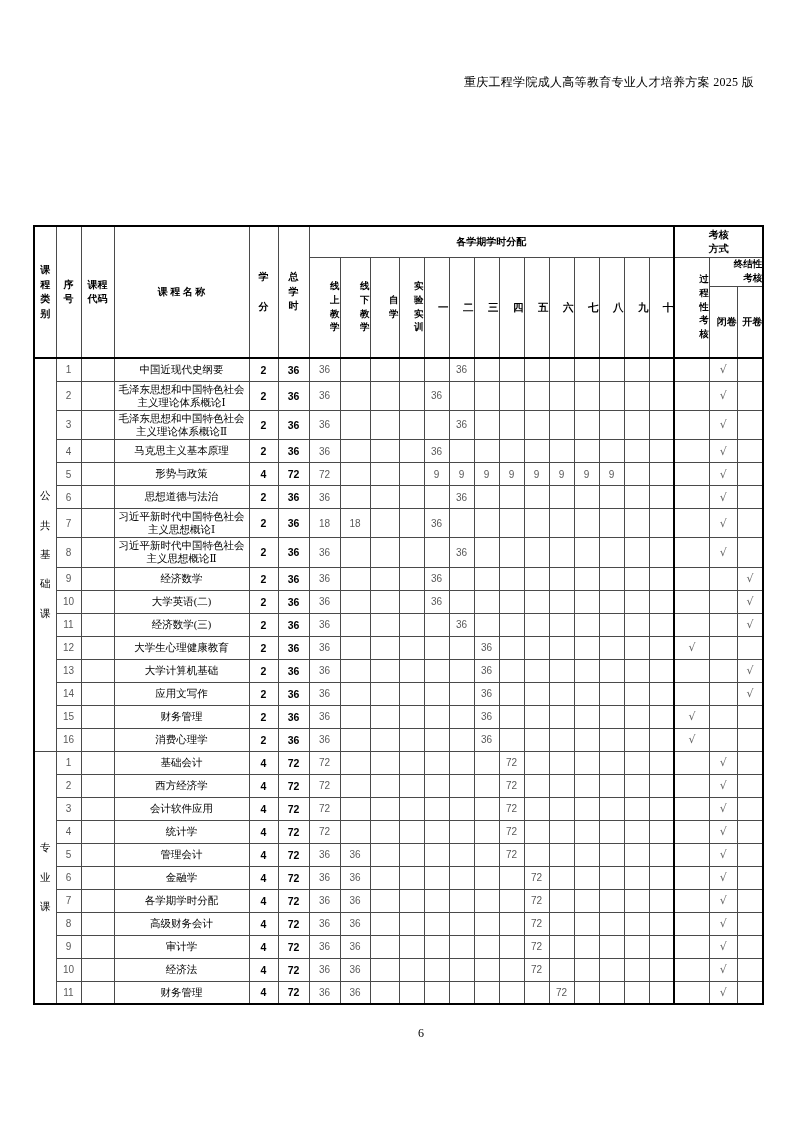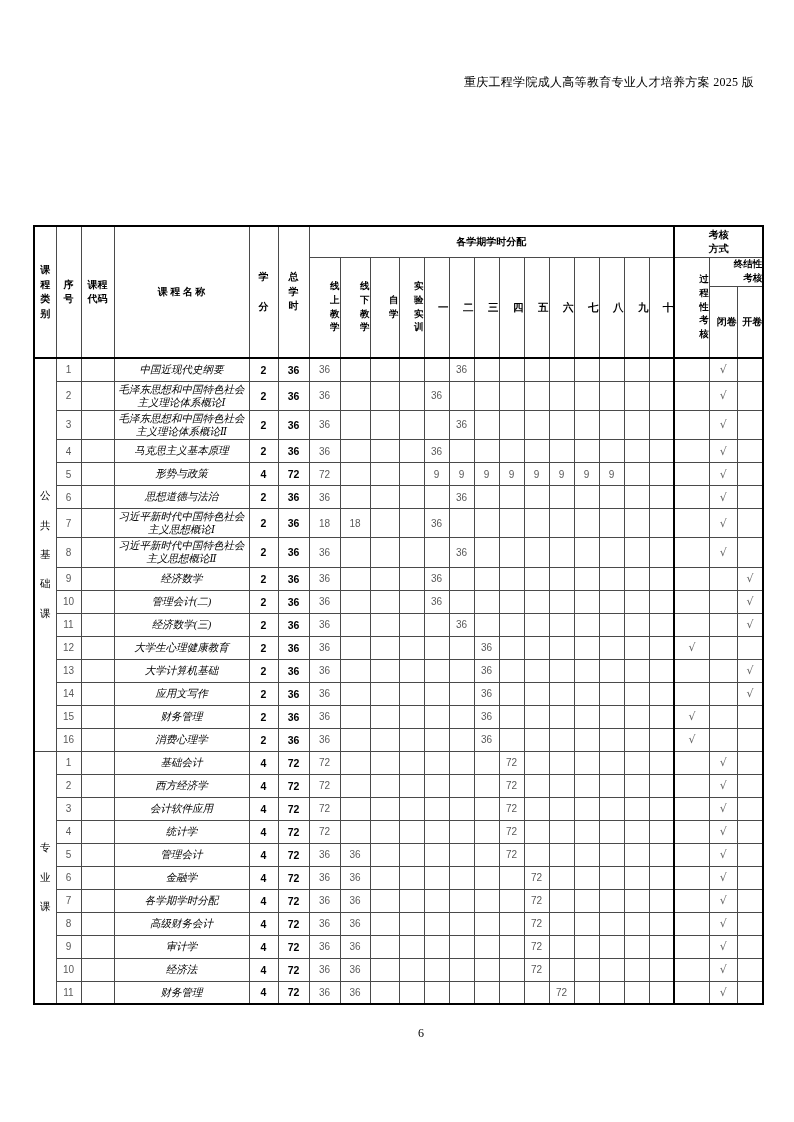--- a/index.html
+++ b/index.html
@@ -17,21 +17,21 @@
   .pl{white-space:pre-line;margin-top:24px;}
   .sp{line-height:3;}
   .h1 th{height:30px;font-size:10px;}
   .h2 th{height:28px;text-align:right;}
   .h3 th{height:70px;font-size:10px;text-align:right;}
   .h2 th.sem{font-size:10.5px;}
   tbody tr{height:23px;}
   tbody tr:first-child td{border-top:2px solid #000;}
   .thickL{border-left:2px solid #000;}
   .c{font-size:10.5px;}
-  .name{line-height:1.25;padding:1px 3px;font-style:italic;}
+  .name{line-height:1.25;padding:1px 3px;}
   .num{font-family:"Liberation Sans","DejaVu Sans",sans-serif;font-size:10px;color:#595959;}
   .bnum{color:#000;font-weight:bold;font-size:10.5px;}
   .chk{font-family:"DejaVu Sans","Liberation Sans",sans-serif;font-size:11px;color:#666;}
   .cat{font-size:10.5px;white-space:pre-line;line-height:2.8;}
   .page-num{position:absolute;top:1026px;left:0;width:100%;text-align:center;font-size:12px;}
 </style>
 </head>
 <body>
 
 <div class="page">
@@ -340,21 +340,21 @@
     <td class="num"></td>
     <td class="num"></td>
     <td class="num"></td>
     <td class="chk thickL"></td>
     <td class="chk"></td>
     <td class="chk">√</td>
   </tr>
           <tr>
     <td class="c num">10</td>
     <td class="c"></td>
-    <td class="c name">管理会计(二)</td>
+    <td class="c name">大学英语(二)</td>
     <td class="num bnum">2</td>
     <td class="num bnum">36</td>
     <td class="num">36</td>
     <td class="num"></td>
     <td class="num"></td>
     <td class="num"></td>
     <td class="num">36</td>
     <td class="num"></td>
     <td class="num"></td>
     <td class="num"></td>

